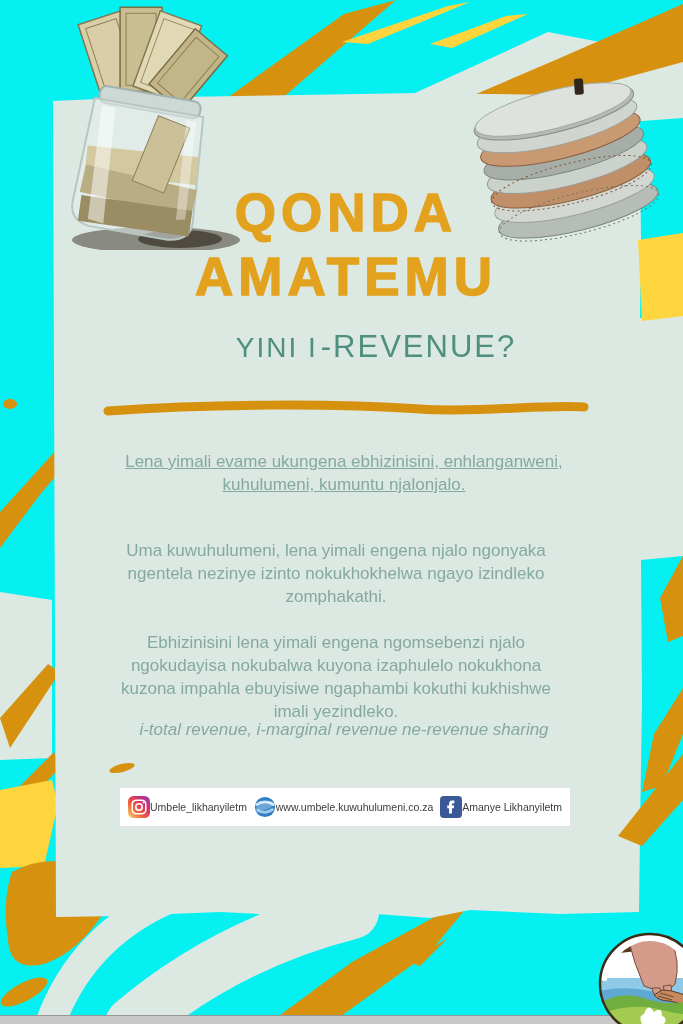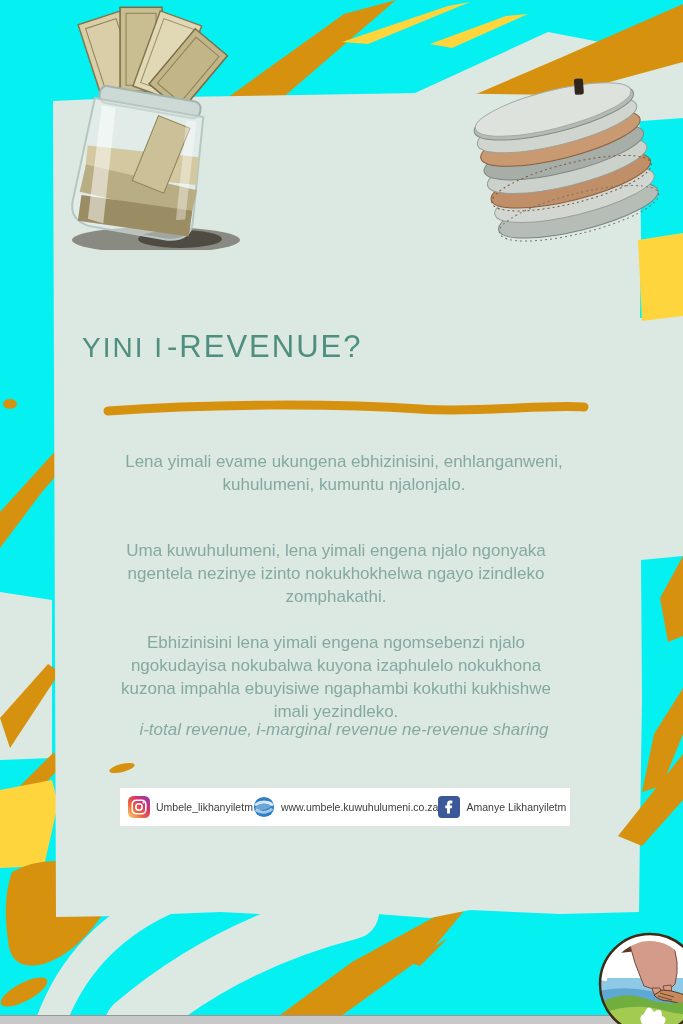--- a/index.html
+++ b/index.html
@@ -15,39 +15,39 @@
   .coins{left:465px;top:72px;}
   .logo{left:594px;top:928px;}
 
   .title{
     left:52px;top:181px;width:588px;text-align:center;
     font-size:53px;line-height:64px;font-weight:bold;
     color:#E3A21D;letter-spacing:5px;
     -webkit-text-stroke:1.4px #E3A21D;
   }
   .subtitle{
-    left:82px;top:329px;width:588px;
+    left:82px;top:329px;width:588px;text-align:center;
     font-size:28px;color:#4F8F7F;letter-spacing:2px;font-weight:normal;
   }
   .subtitle .main{font-size:31px;margin-left:3px;}
   .para{
     text-align:center;font-size:17px;line-height:23px;color:#85A9A0;
     white-space:pre-line;
   }
-  .p1{left:100px;top:450px;width:488px;}
+  .p1{left:100px;top:450px;width:488px;text-decoration:underline;}
   .p23{left:92px;top:516px;width:488px;}
   .related{left:100px;top:695px;width:488px;}
   .related .terms{font-weight:normal;font-style:italic;}
   .contact{
     left:119px;top:787px;width:452px;height:40px;background:#ffffff;
     border:1px solid #e3e3e3;box-sizing:border-box;
     display:flex;align-items:center;justify-content:space-between;
     padding:0 8px;
   }
-  .citem{display:flex;align-items:center;gap:6px;font-size:10.5px;color:#3C3C3C;white-space:nowrap;}
+  .citem{display:flex;align-items:center;font-size:10.5px;color:#3C3C3C;white-space:nowrap;}
   .citem svg{flex:0 0 auto;}
   .graybar{
     left:0;top:1015px;width:683px;height:9px;background:#C8C8C8;
     border-top:1px solid #979797;box-sizing:border-box;
   }
 </style>
 </head>
 <body>
 
 <div class="page">
@@ -140,20 +140,24 @@
       <ellipse cx="100" cy="66" rx="82" ry="20" fill="#c99a72" stroke="#8a5f3e"></ellipse>
       <ellipse cx="100" cy="52" rx="82" ry="20" fill="#d0d5cf" stroke="#9aa19b"></ellipse>
       <ellipse cx="100" cy="39" rx="82" ry="20" fill="#b4bbb5" stroke="#858d87"></ellipse>
       <ellipse cx="100" cy="36" rx="80" ry="19" fill="#dde2dc" stroke="#a5aca6"></ellipse>
       <ellipse cx="100" cy="143" rx="82" ry="20" fill="none" stroke="#6f766f" stroke-dasharray="2 3"></ellipse>
       <ellipse cx="100" cy="112" rx="82" ry="20" fill="none" stroke="#7c5538" stroke-dasharray="2 3"></ellipse>
       <rect x="126" y="12" width="9" height="16" rx="2" fill="#30261e" transform="rotate(10 130 20)"></rect>
     </g>
   </svg>
 
+  <div class="abs title">
+    <div>QONDA</div>
+    <div>AMATEMU</div>
+  </div>
 
   <div class="abs subtitle">
     <span>YINI I</span><span class="main">-REVENUE?</span>
   </div>
 
   <div class="abs para p1">Lena yimali evame ukungena ebhizinisini, enhlanganweni,
 kuhulumeni, kumuntu njalonjalo.</div>
 
   <div class="abs para p23">
     <div>Uma kuwuhulumeni, lena yimali engena njalo ngonyaka

